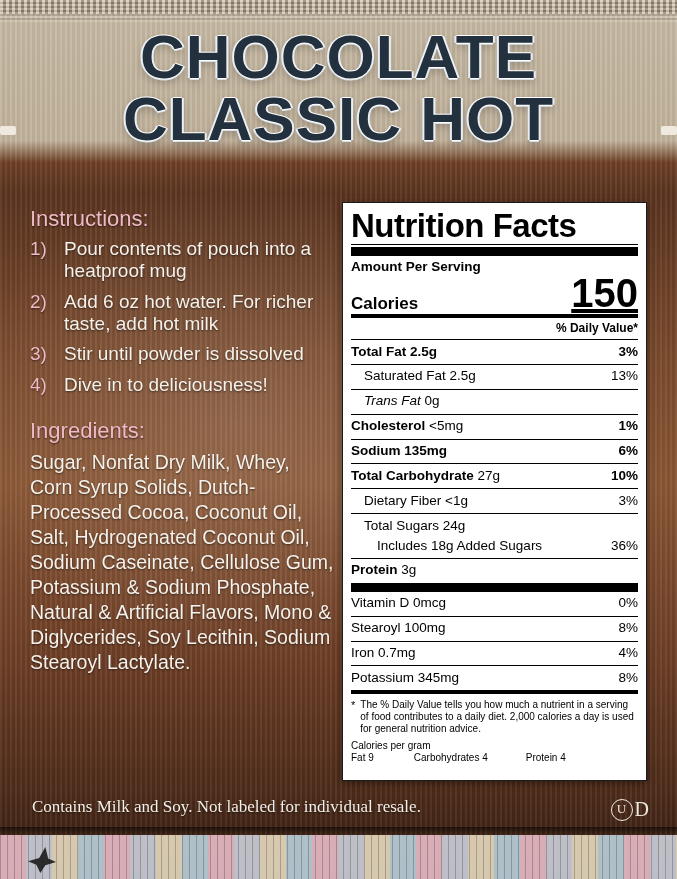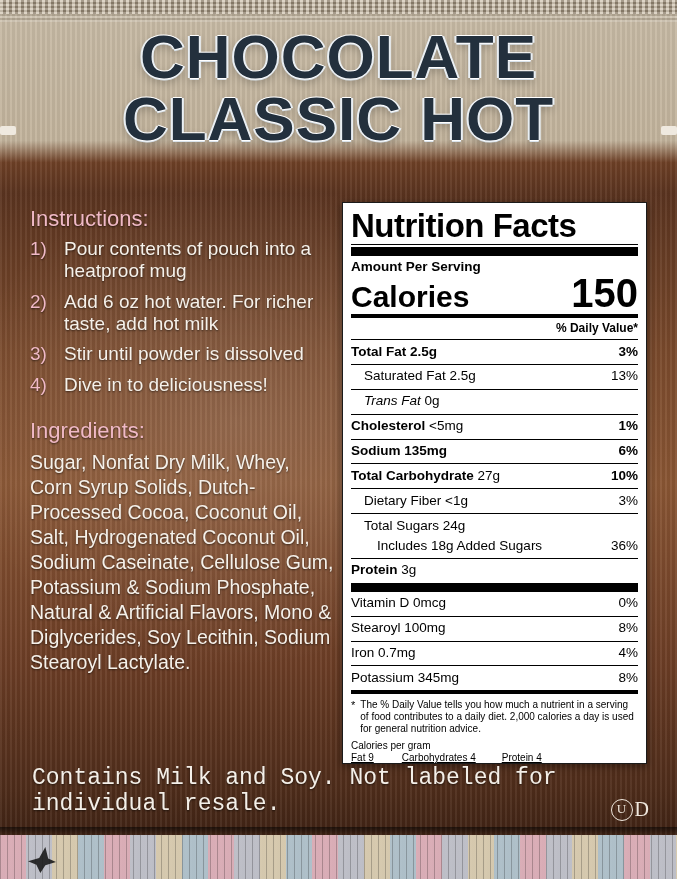--- a/index.html
+++ b/index.html
@@ -101,22 +101,22 @@
   }
   .step-num{color:#f0b9c6;min-width:26px;}
   .step-text{color:#f6f1ea;}
   .ing-head{margin-top:22px;}
   .ingredients{
     font-size:19.5px;line-height:1.28;color:#f6f1ea;
     text-shadow:0 1px 2px rgba(0,0,0,.55);
   }
   .footer-note{
     position:absolute;left:32px;bottom:62px;width:628px;
-    font-family:Liberation Mono, monospace;
-    font-size:23px;color:#f4efe8;
+    font-family:Liberation Serif, serif;
+    font-size:17px;color:#f4efe8;
     text-shadow:0 1px 2px rgba(0,0,0,.55);
   }
   .ud-mark{
     position:absolute;right:28px;bottom:58px;
     color:#efe7dd;font-family:"Liberation Serif", serif;font-size:20px;
     display:flex;align-items:center;gap:2px;
   }
   .ud-mark .u{
     display:inline-block;width:20px;height:20px;border:1.6px solid #efe7dd;border-radius:50%;
     text-align:center;line-height:18px;font-size:13px;
@@ -127,48 +127,48 @@
     clip-path:polygon(0% 55%,40% 42%,62% 0%,72% 44%,100% 58%,62% 70%,44% 100%,30% 68%);
     opacity:.9;
   }
 
   
   .nf{
     position:absolute;left:342px;top:202px;width:305px;
     background:#ffffff;color:#000;
     border:1px solid #1b1b1b;
     font-family:"Liberation Sans", sans-serif;
-    padding:4px 8px 0 8px;
+    padding:4px 8px 17px 8px;
     box-sizing:border-box;
     box-shadow:0 2px 8px rgba(0,0,0,.45);
   }
   .nf-title{
     font-size:33px;font-weight:bold;letter-spacing:-0.5px;line-height:1;
     margin:2px 0 1px 0;
   }
   .rule-thin{border-top:1px solid #000;margin:2px 0;}
   .rule-med{border-top:4px solid #000;margin:2px 0;}
   .rule-thick{border-top:9px solid #000;margin:2px 0;}
   .row{display:flex;justify-content:space-between;font-size:13.5px;line-height:1.25;padding:1.5px 0;}
   .row.b{font-weight:bold;}
   .ind1{padding-left:13px;}
   .ind2{padding-left:26px;}
   .serv-size{display:flex;justify-content:space-between;font-size:13.5px;padding:1px 0;}
   .aps{font-size:13.5px;font-weight:bold;padding-top:1px;}
   .cal-row{display:flex;justify-content:space-between;align-items:flex-end;}
-  .cal-label{font-size:30px;font-weight:bold;line-height:1;}
-  .cal-val{font-size:40px;font-weight:bold;line-height:.95;}
+  .cal-label{font-size:17px;font-weight:bold;line-height:1;}
+  .cal-val{font-size:40px;font-weight:bold;line-height:.95;text-decoration:underline;}
   .dv-head{text-align:right;font-size:12px;font-weight:bold;padding:1px 0 2px 0;}
   .italic{font-style:italic;}
   .footnote{
     display:flex;gap:5px;font-size:10px;line-height:1.2;padding-top:3px;
   }
   .footnote .star{font-size:11px;}
   .cpg{font-size:10px;padding-top:5px;}
-  .cpg-row{display:flex;gap:12px;font-size:10px;padding-top:1px;text-decoration:underline;}
+  .cpg-row{display:flex;gap:24px;font-size:10px;padding-top:1px;}
   .cpg-row span:nth-child(2){margin-left:16px;}
   .cpg-row span:nth-child(3){margin-left:14px;}
 </style>
 </head>
 <body>
 
 <div class="pouch">
   <div class="silk"></div>
   <div class="sheen"></div>
   <div class="crimp-top"></div>

